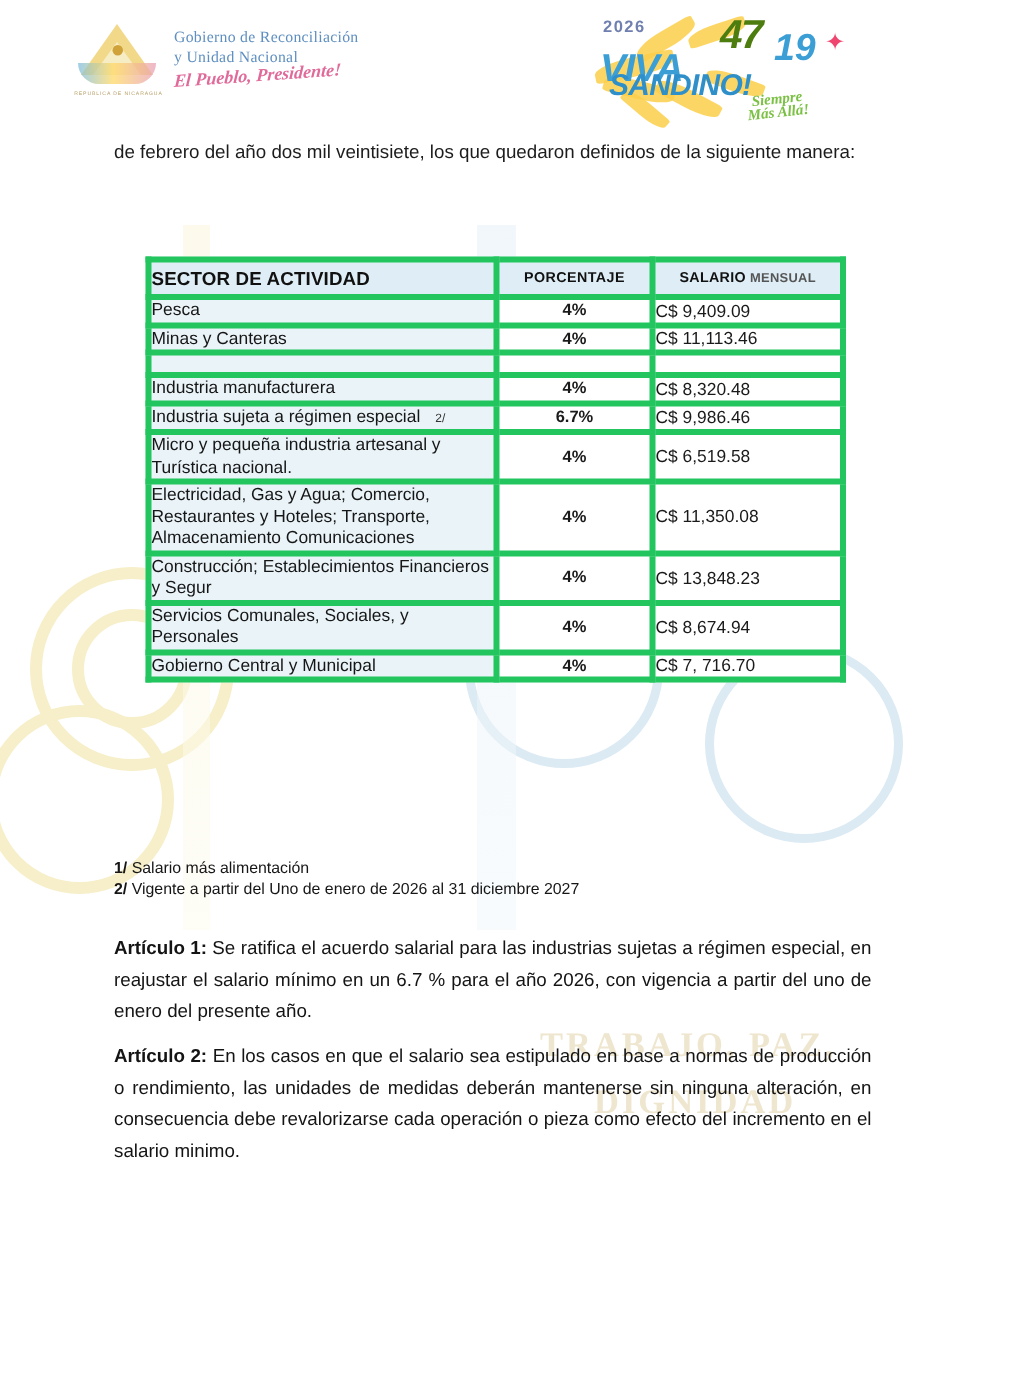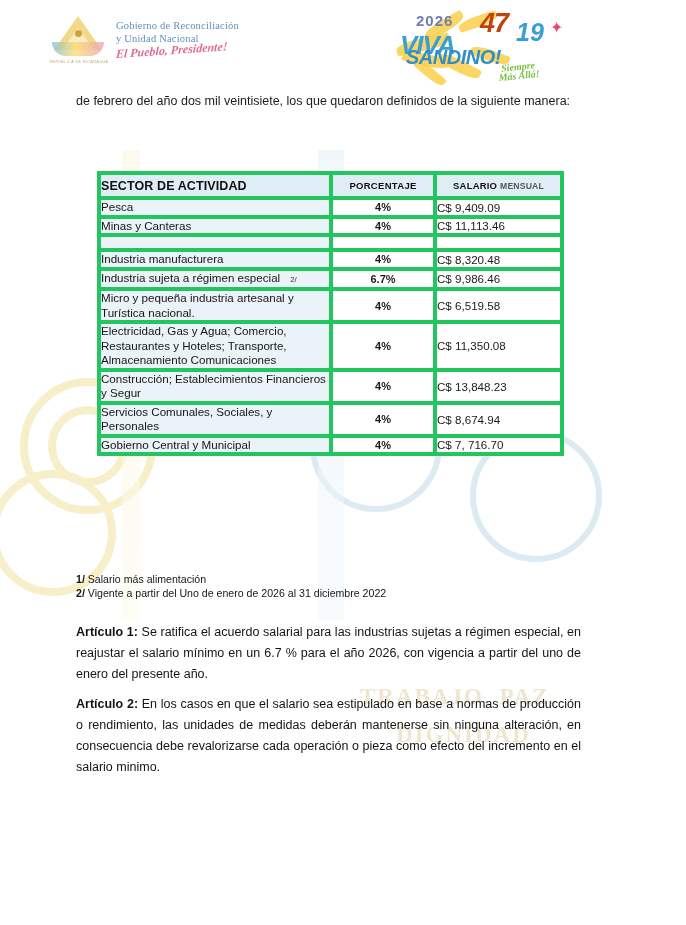--- a/index.html
+++ b/index.html
@@ -142,33 +142,32 @@
   }
   .viva-burst span {
     position: absolute;
     background: #fbcf4a;
     border-radius: 50% 10% 50% 10%;
     opacity: .85;
   }
   .viva-2026 {
     position: absolute;
     left: 14px; top: 6px;
-    font-size: 15px;
+    font-size: 11px;
     font-weight: 700;
     color: #6f7fb0;
     letter-spacing: 1px;
-    margin-left: 14px;
   }
   .viva-47 {
     position: absolute;
     left: 92px; top: 2px;
     font-size: 27px;
     font-weight: 700;
     font-style: italic;
-    color: #c2410c;
+    color: #4d7c0f;
     letter-spacing: -1px;
   }
   .viva-19 {
     position: absolute;
     left: 128px; top: 12px;
     font-size: 25px;
     font-weight: 700;
     font-style: italic;
     color: #3b9fd6;
   }
@@ -477,21 +476,21 @@
             </tr>
           </tbody>
       </table>
     </div>
 
     <div class="footnotes">
       <div>
         <span class="fnum">1/</span><span> Salario más alimentación</span>
       </div>
       <div>
-        <span class="fnum">2/</span><span> Vigente a partir del Uno de enero de 2026 al 31 diciembre 2022</span>
+        <span class="fnum">2/</span><span> Vigente a partir del Uno de enero de 2026 al 31 diciembre 2027</span>
       </div>
     </div>
 
     <div class="article" id="art1">
       <span class="lead">Artículo 1:</span><span> Se ratifica el acuerdo salarial para las industrias sujetas a régimen especial, en reajustar el salario mínimo en un 6.7 % para el año 2026, con vigencia a partir del uno de enero del presente año.</span>
     </div>
 
     <div class="article" id="art2">
       <span class="lead">Artículo 2:</span><span> En los casos en que el salario sea estipulado en base a normas de producción o rendimiento, las unidades de medidas deberán mantenerse sin ninguna alteración, en consecuencia debe revalorizarse cada operación o pieza como efecto del incremento en el salario minimo.</span>
     </div>

